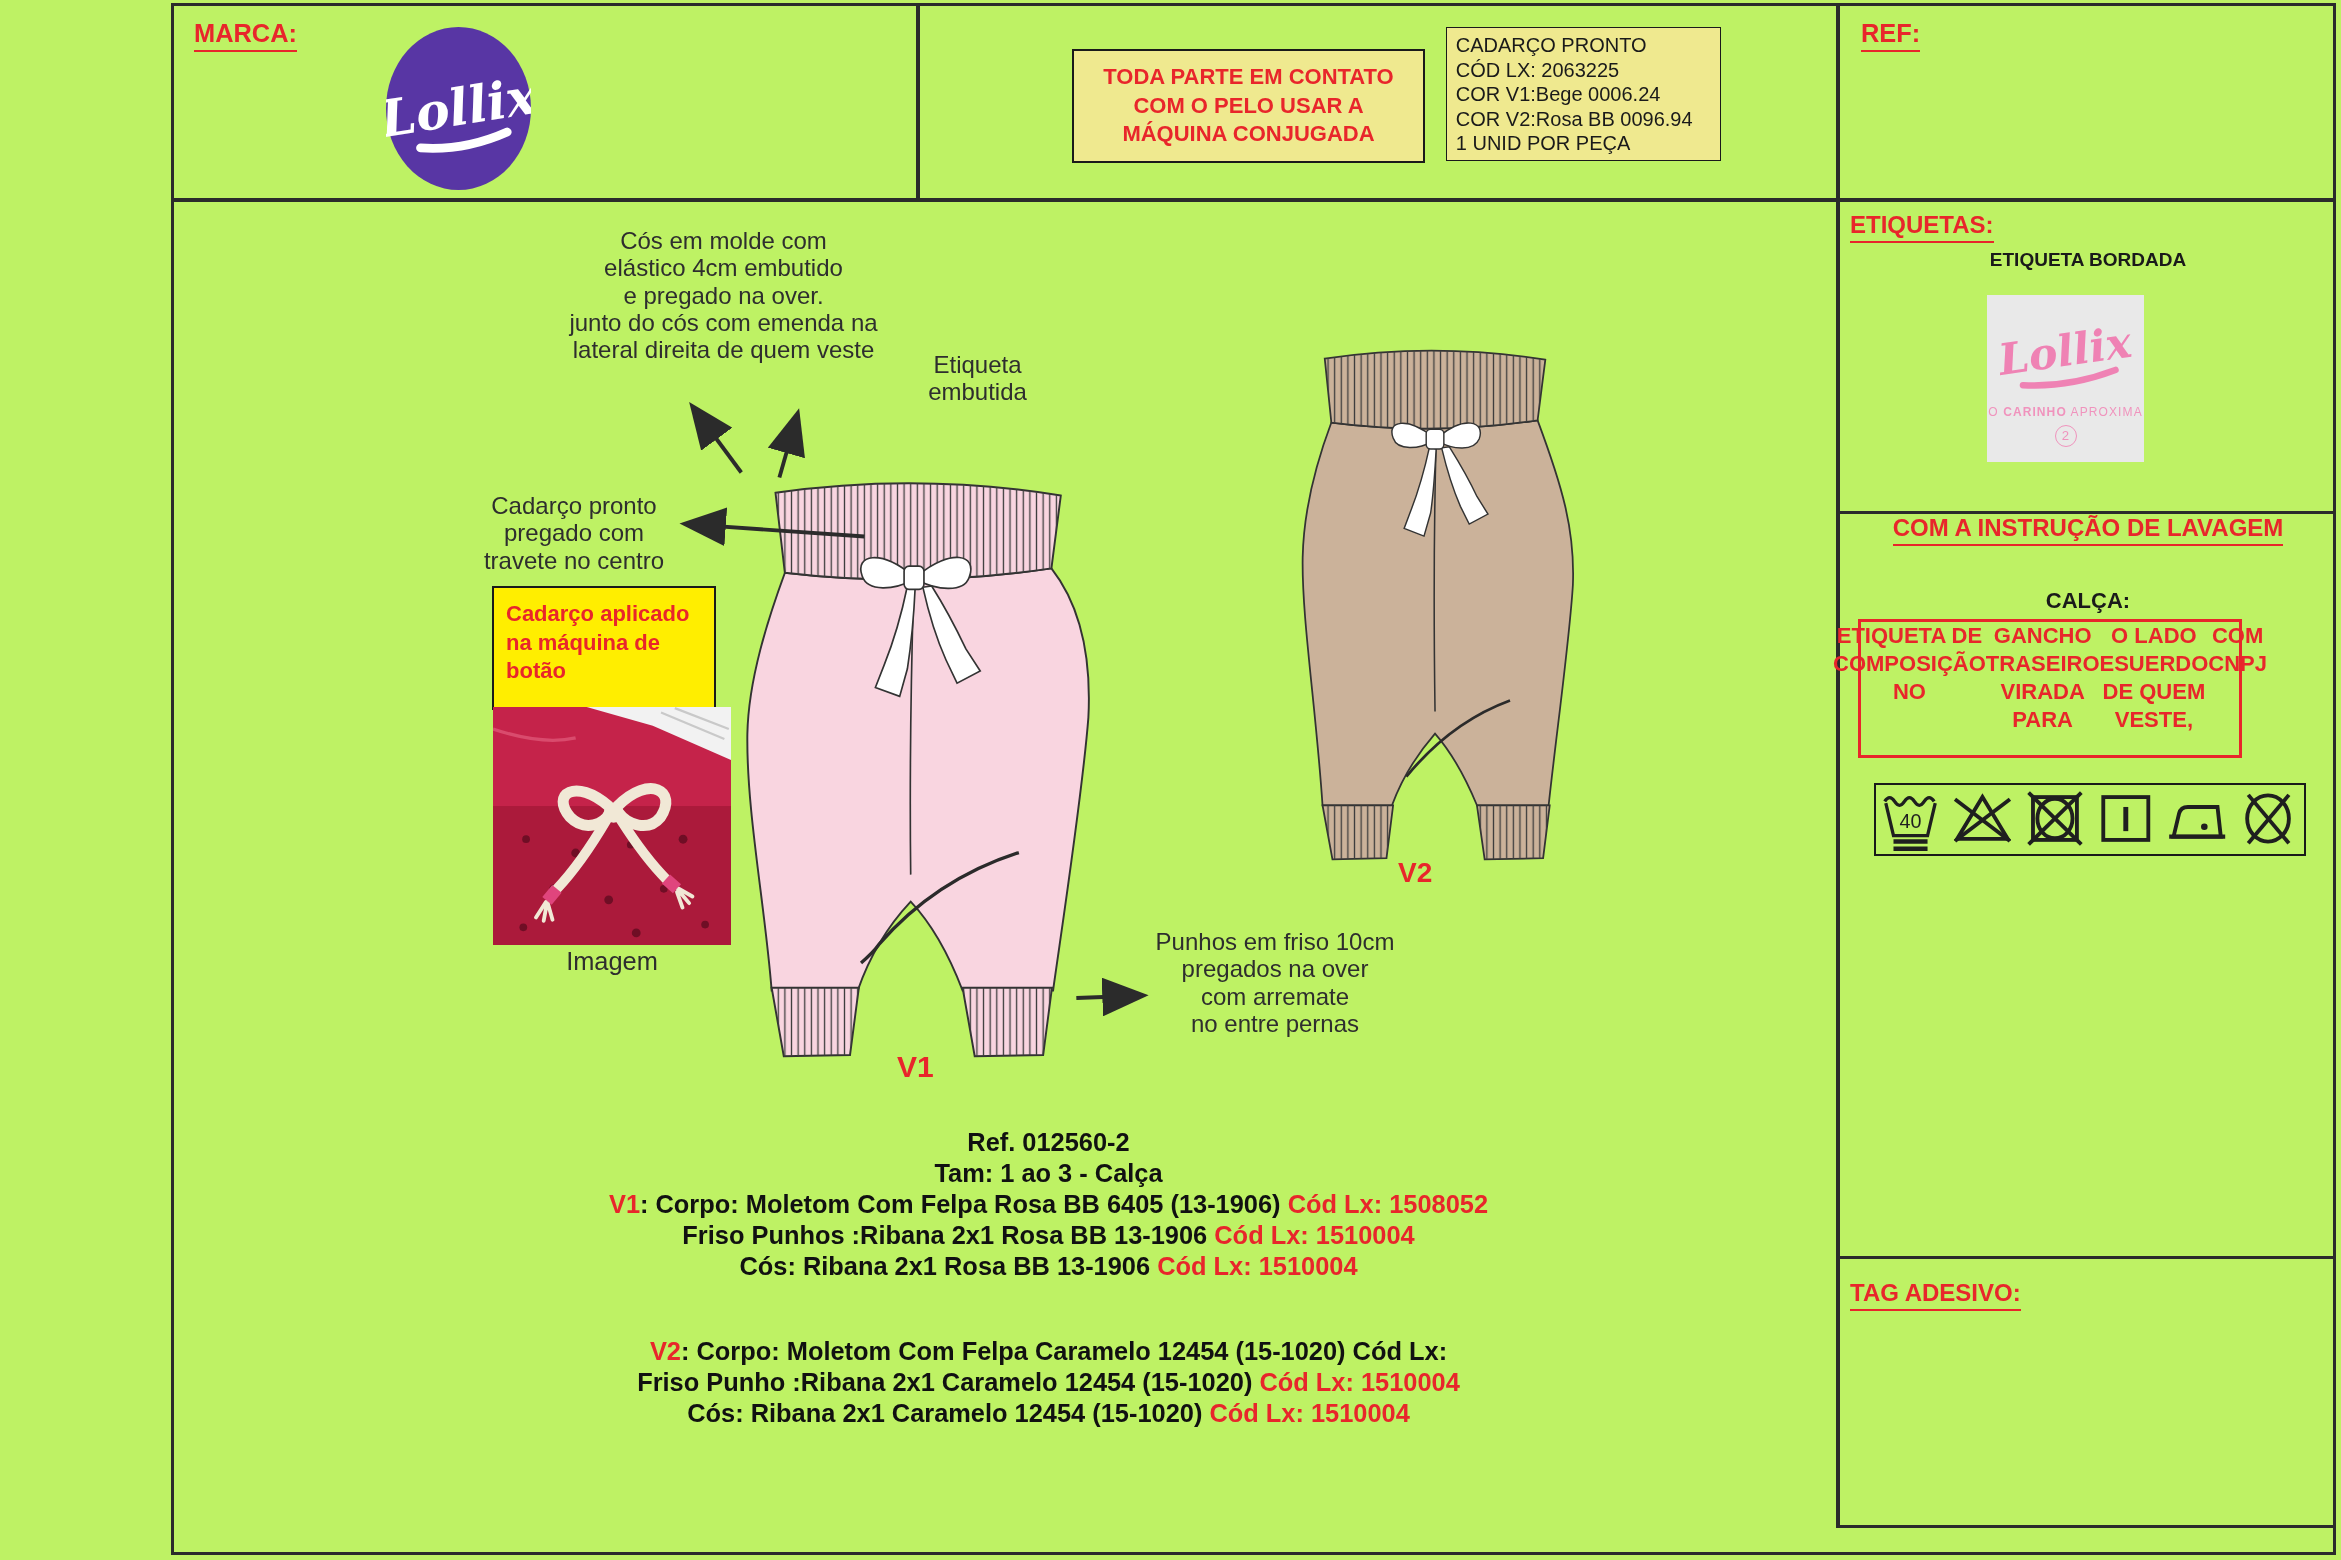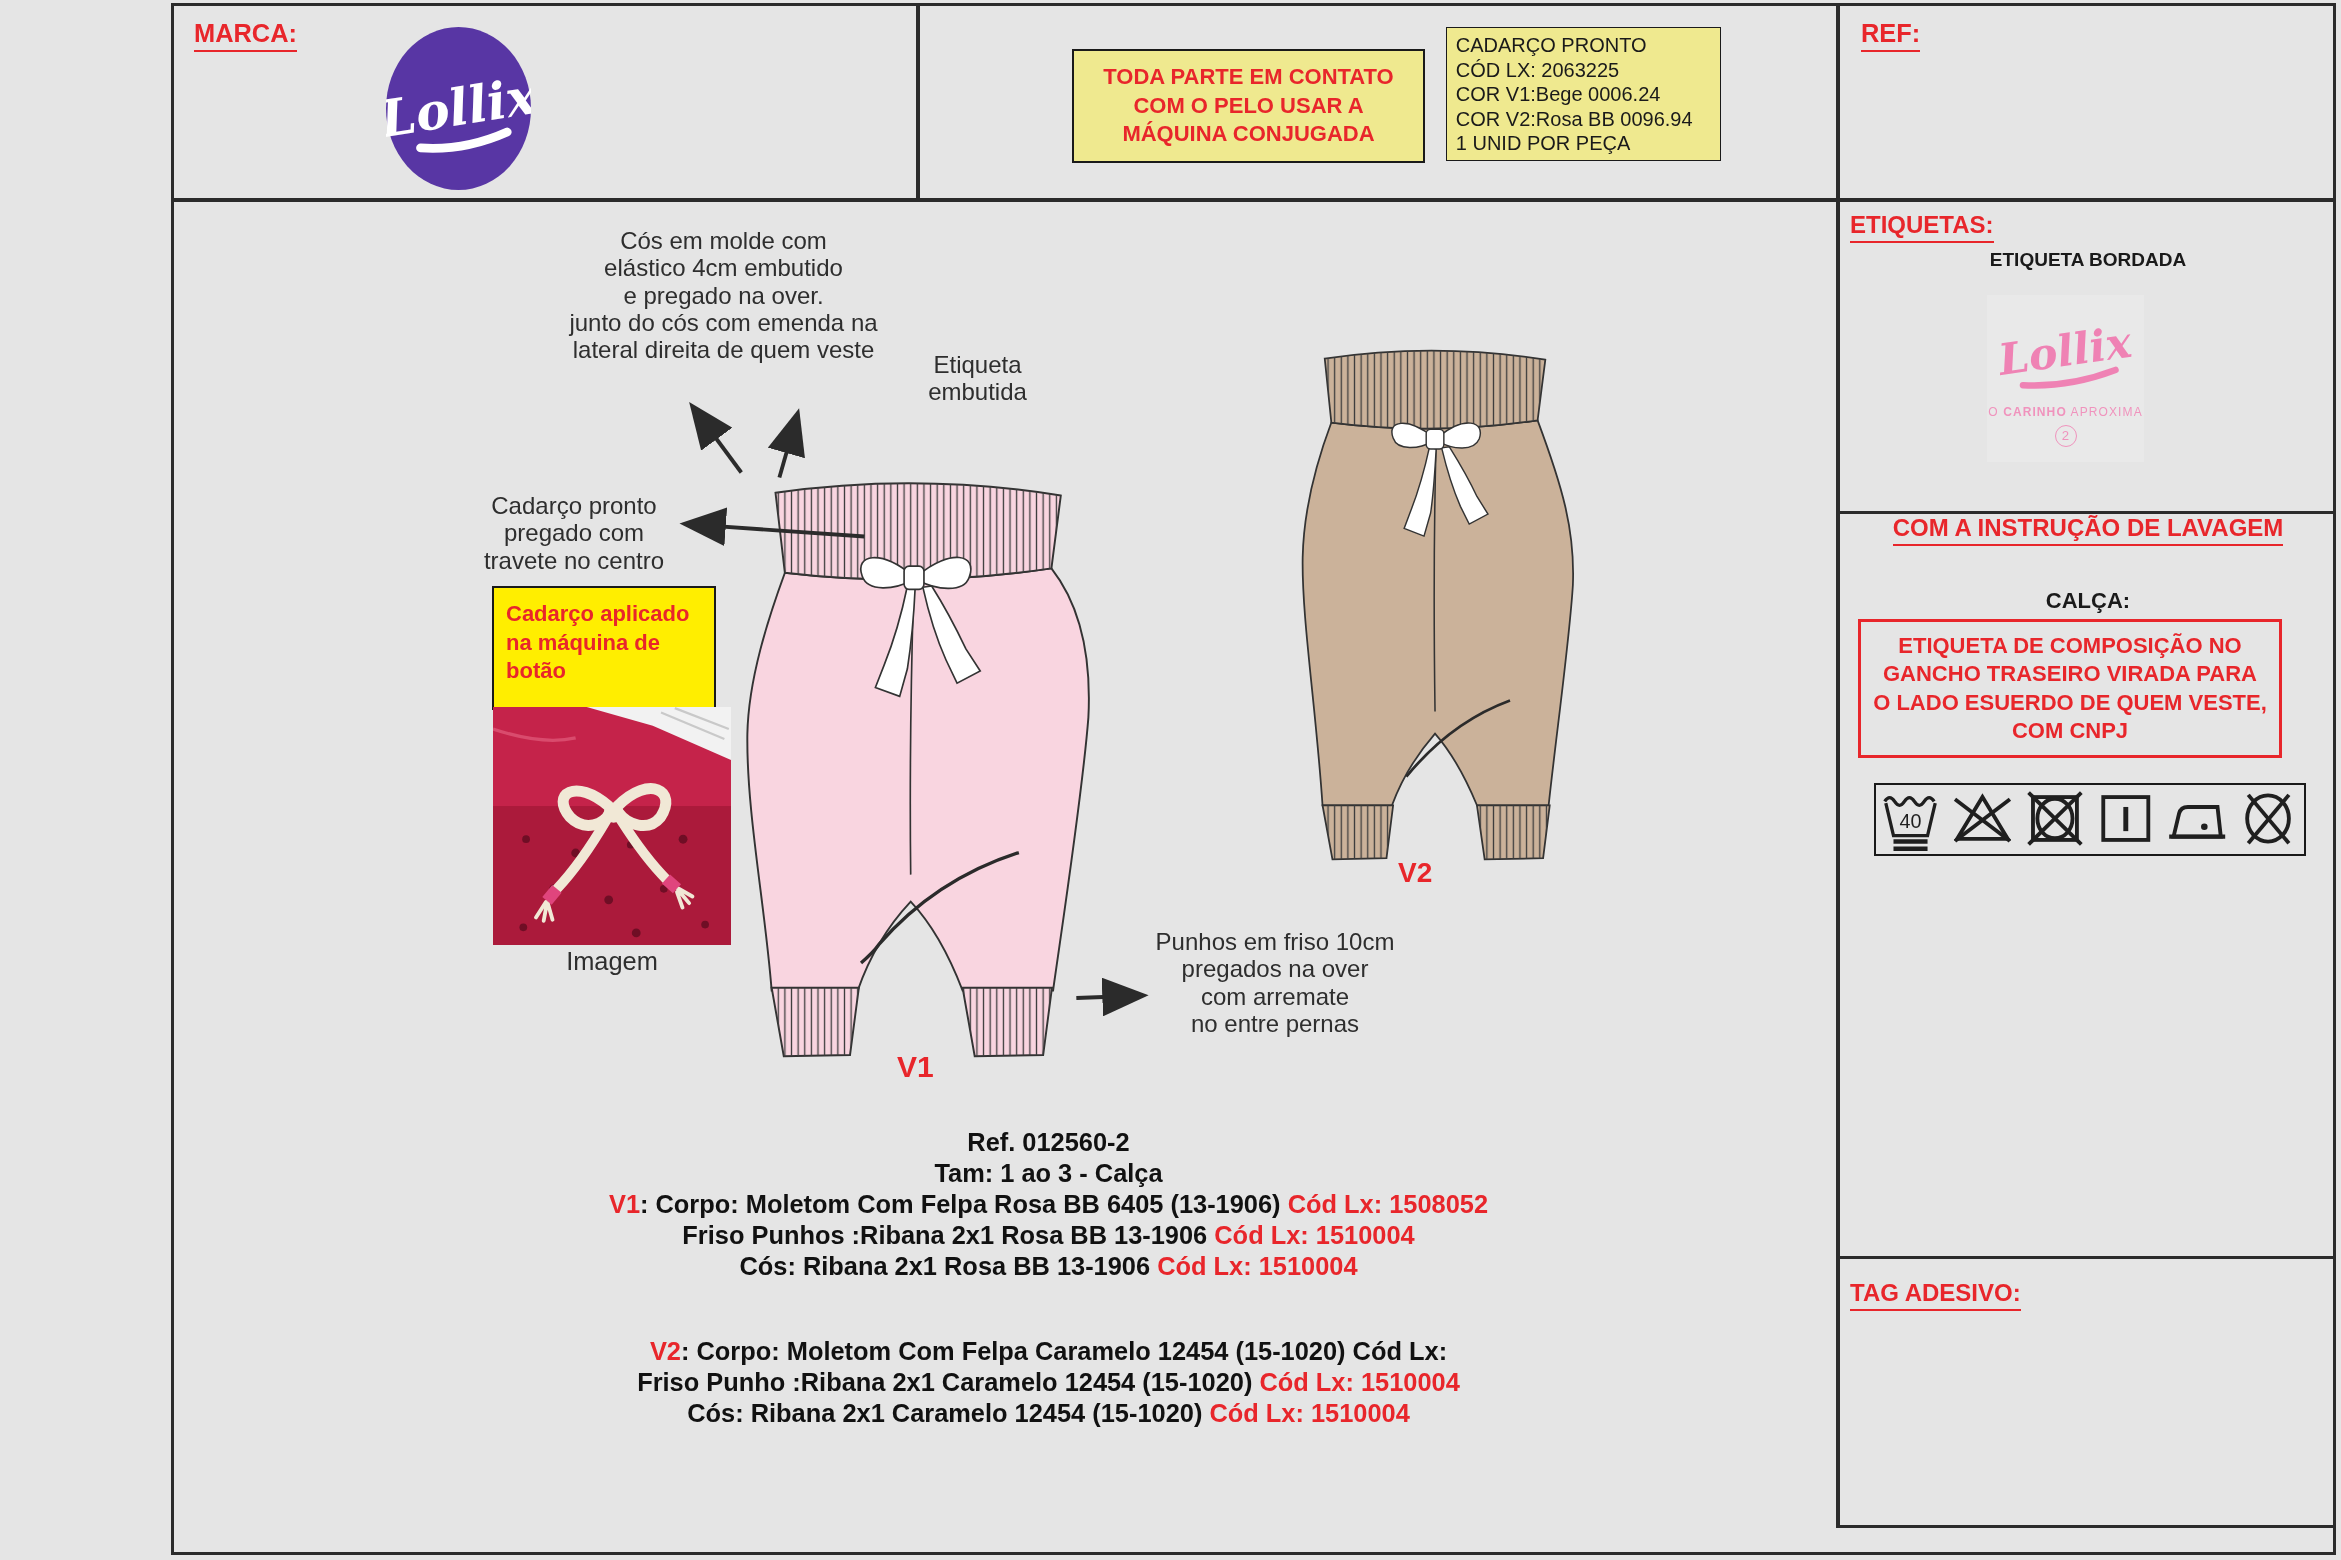--- a/index.html
+++ b/index.html
@@ -1,17 +1,17 @@
 <!DOCTYPE html>
 <html style="font-size:8.8px"><head>
 <meta charset="utf-8">
 <title>Ficha Técnica</title>
 <style>
   html,body{margin:0;padding:0;background:#fff;}
-  .sheet{position:relative;width:2342px;height:1561px;background:#e5e5e5;overflow:hidden;
+  .sheet{position:relative;width:2342px;height:1561px;background:#bef264;overflow:hidden;
          font-family:"Liberation Sans","DejaVu Sans",sans-serif;color:#2b2b2b;}
   .abs{position:absolute;}
   .line{position:absolute;background:#2b2b2b;}
   .redlbl{color:#e8262b;font-weight:bold;font-size:25.4px;}
   .redlbl span{display:inline-block;border-bottom:2.8px solid #e8262b;padding-bottom:1.7px;}
   .note{background:#efe98f;border:2.2px solid #1a1a1a;box-sizing:border-box;}
   .ann{font-size:24px;line-height:1.14;color:#2e2e2e;text-align:center;}
   .specline{font-size:25.4px;font-weight:bold;line-height:31px;color:#111;}
   .red{color:#e8262b;}
   .vlabel{color:#e8262b;font-weight:bold;font-size:30px;}
@@ -83,21 +83,21 @@
       <span>2</span>
     </div>
   </div>
 
   <div class="abs rc-center" style="top:514px;font-size:24px;font-weight:bold;color:#e8262b;line-height:1.2;">
     <div><span style="display:inline-block;border-bottom:2.2px solid #e8262b;padding-bottom:1.1px;">COM A INSTRUÇÃO DE LAVAGEM</span></div>
   </div>
   <div class="abs rc-center" style="top:588px;font-size:22px;font-weight:bold;color:#1a1a1a;">
     <span>CALÇA:</span>
   </div>
-  <div class="abs" style="left:1858px;top:619px;width:424px;height:139px;border:3.3px solid #e8262b;box-sizing:border-box;display:flex;flex-direction:column;justify-content:center;text-align:center;font-size:22px;font-weight:bold;color:#e8262b;line-height:1.28;">
+  <div class="abs" style="left:1858px;top:619px;width:384px;height:139px;border:3.3px solid #e8262b;box-sizing:border-box;display:flex;justify-content:center;text-align:center;font-size:22px;font-weight:bold;color:#e8262b;line-height:1.28;">
     <div>ETIQUETA DE COMPOSIÇÃO NO</div>
     <div>GANCHO TRASEIRO VIRADA PARA</div>
     <div>O LADO ESUERDO DE QUEM VESTE,</div>
     <div>COM CNPJ</div>
   </div>
 
   <div class="abs" style="left:1874px;top:783px;width:432px;height:73px;border:2.8px solid #1a1a1a;box-sizing:border-box;">
     <svg width="426" height="67" viewBox="0 0 772 122">
       <g stroke="#1f1f1f" stroke-width="6" fill="none">
         <path d="M14,30 q9,-14 18,0 q9,14 18,0 q9,-14 18,0 q9,14 18,0 q9,-14 18,0"></path>

